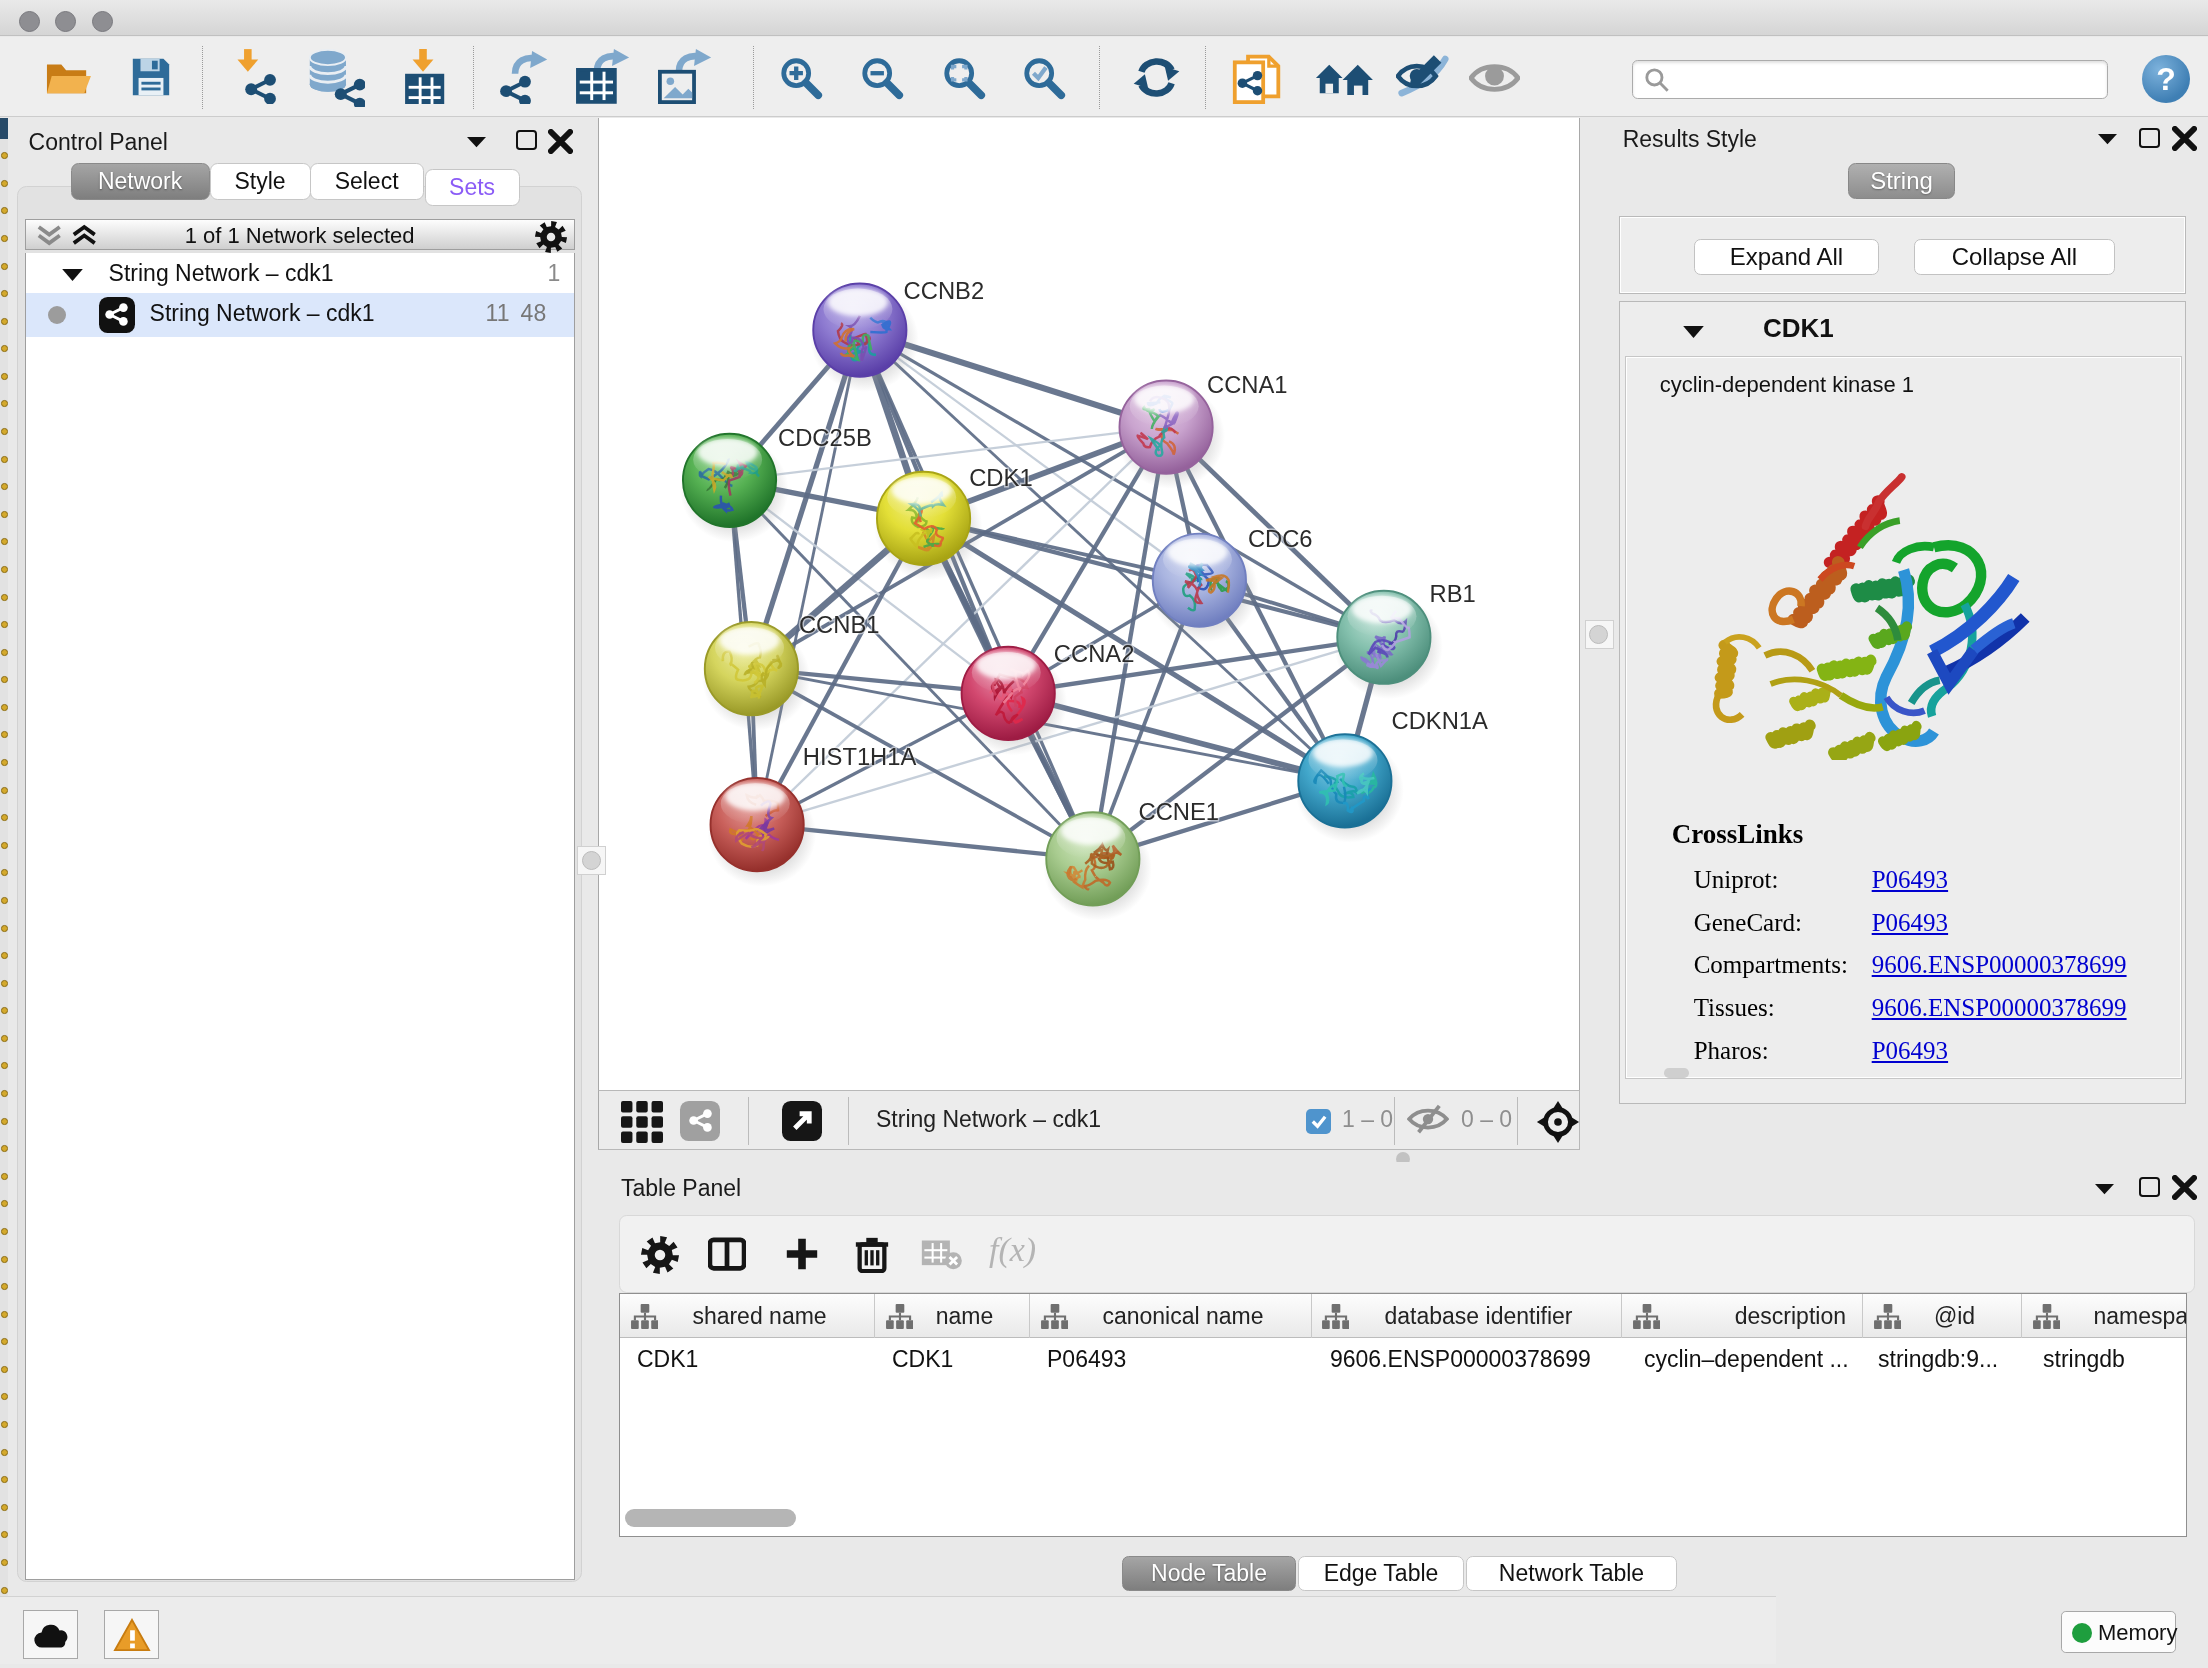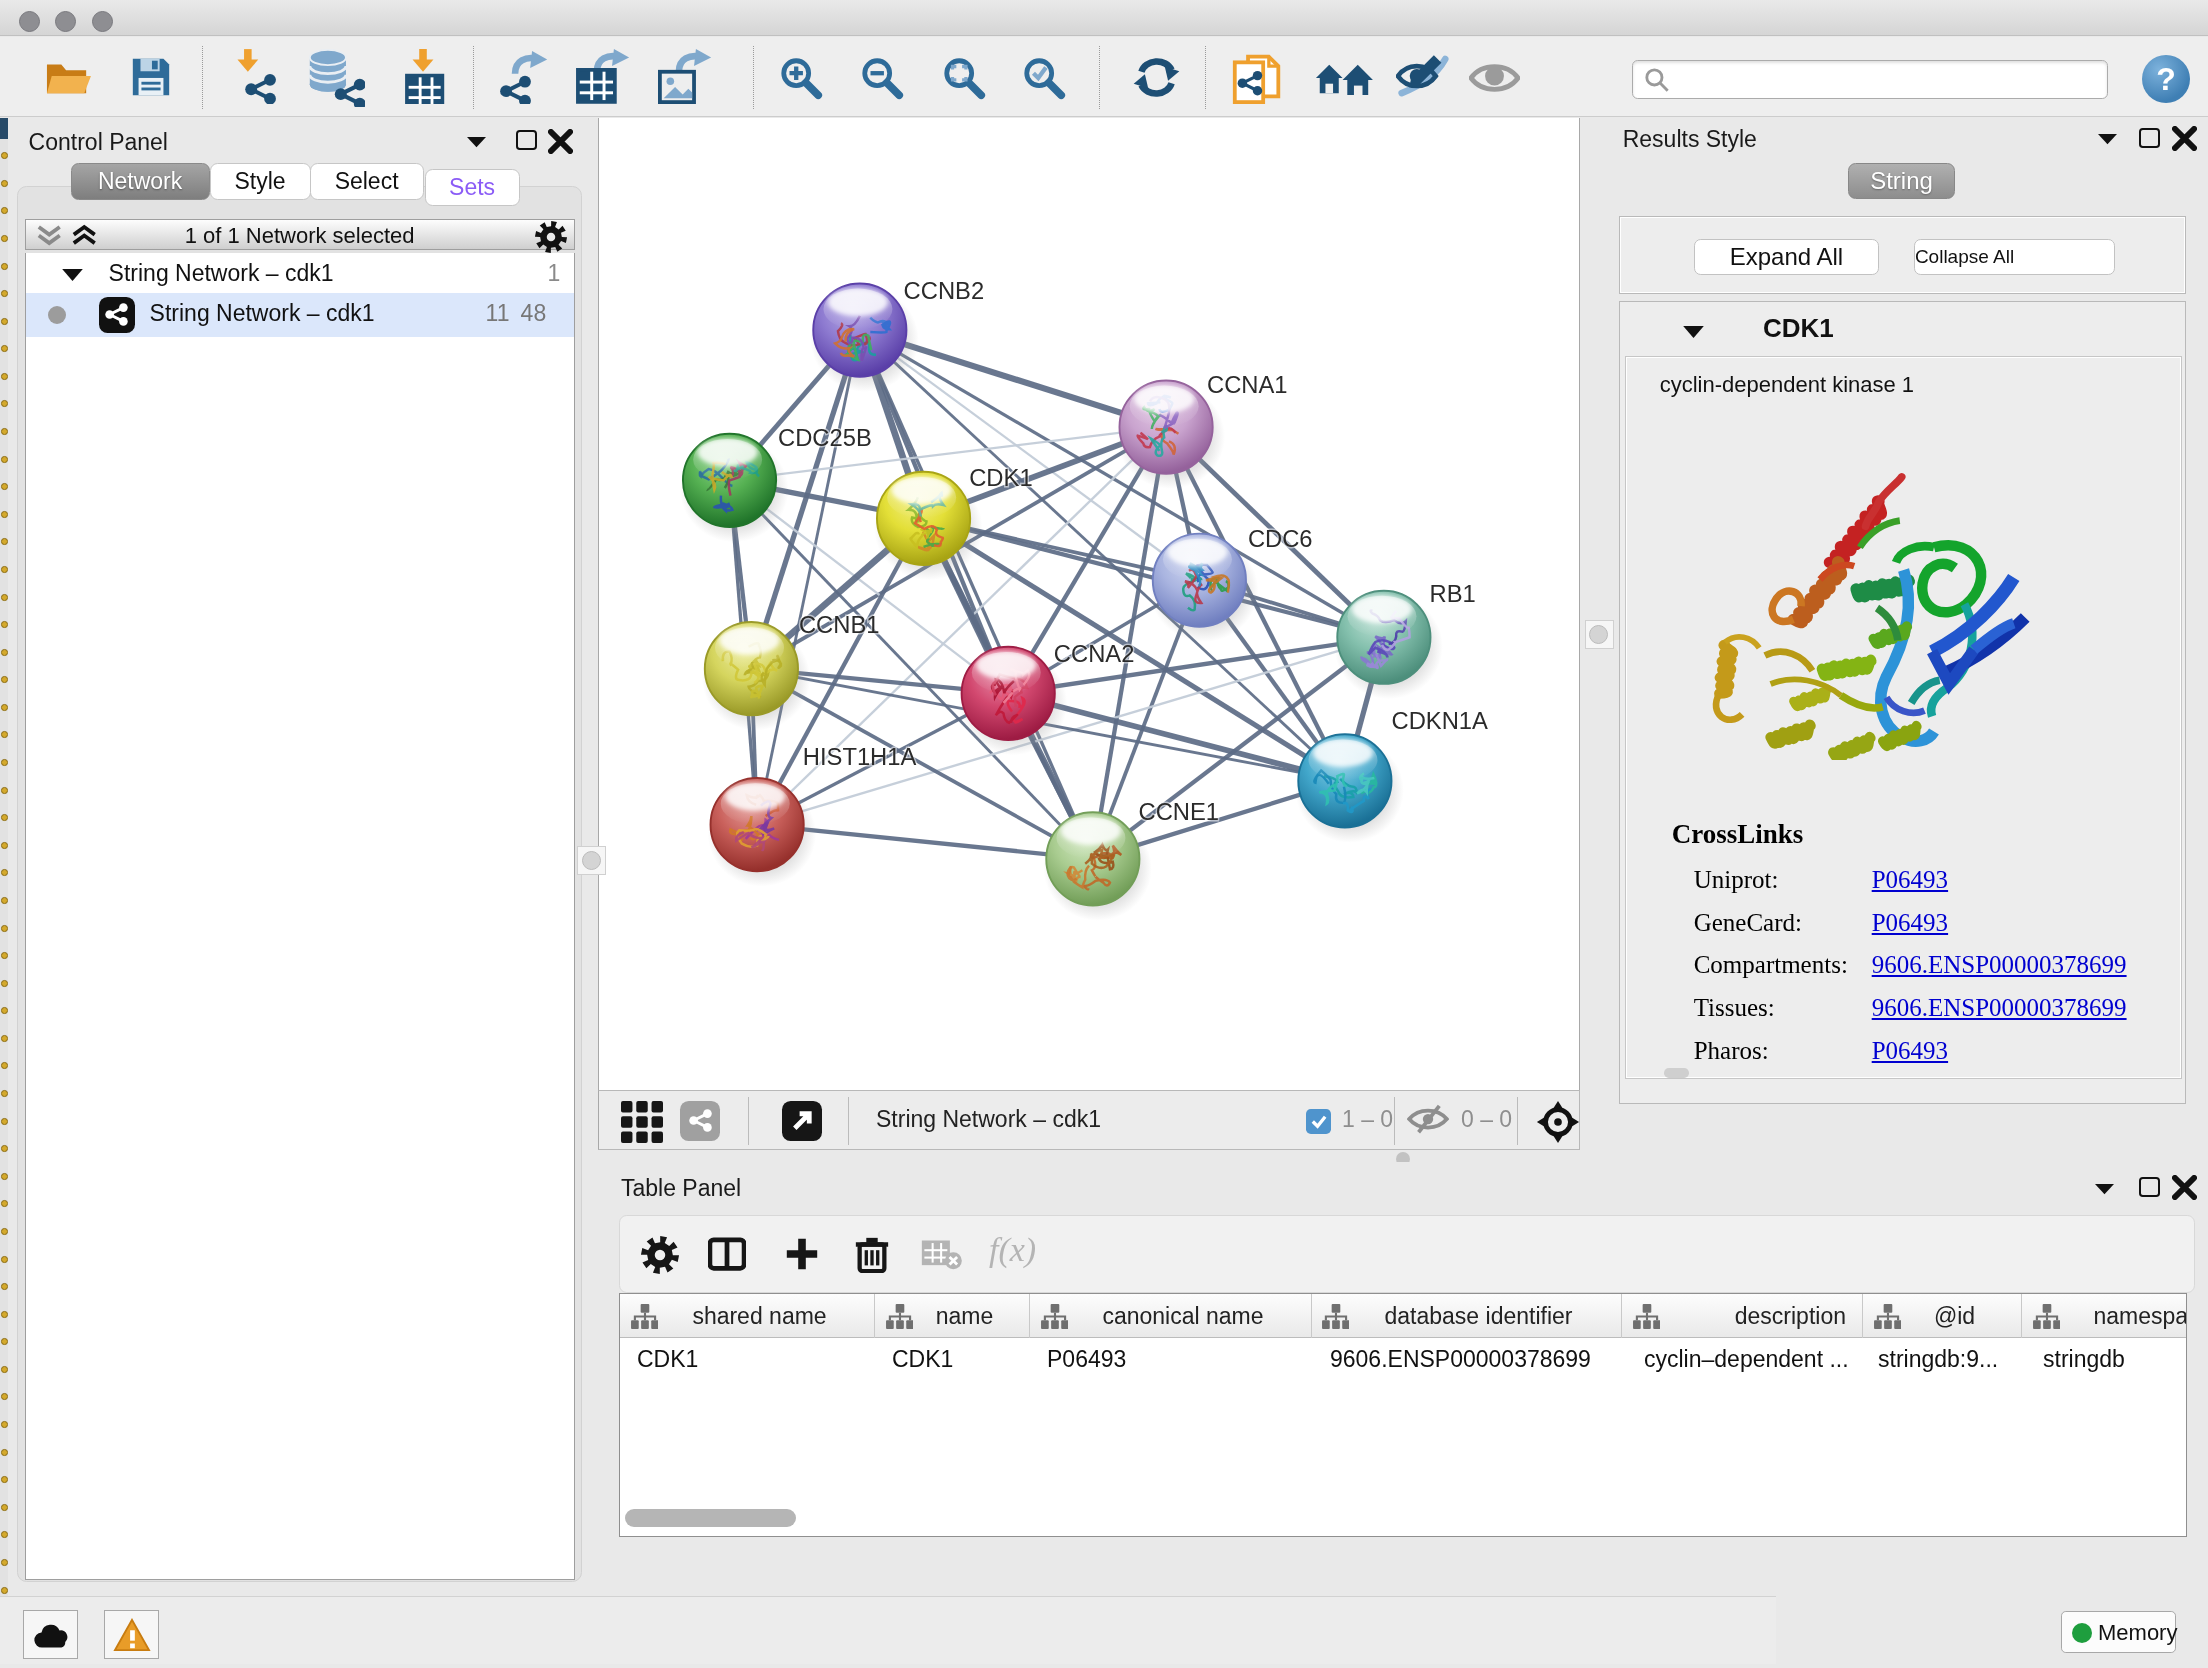--- a/index.html
+++ b/index.html
@@ -657,21 +657,21 @@
     <svg width="21" height="13.3" viewBox="0 0 22 14" style="position:absolute;left:480px;top:14.3px">
       <path d="M1 2 L21 2 L11 13 Z" fill="#111"></path>
     </svg>
     <div class="abs" style="left:522px;top:9.5px;width:21px;height:20px;border:2.9px solid #111;border-radius:3.8px"></div>
     <svg width="25" height="25" viewBox="0 0 26 26" style="position:absolute;left:555px;top:7.6px">
       <path d="M3 3 L23 23 M23 3 L3 23" stroke="#111" stroke-width="6" stroke-linecap="round"></path>
     </svg>
     <div class="abs" style="left:231px;top:45px;width:107px;height:36px;background:linear-gradient(#b0b0b0,#8d8d8d);border:1px solid #888;border-radius:7.6px;color:#fff;font-size:24px;text-align:center;line-height:34px;text-shadow:0 1px 1.9px #666">String</div>
     <div class="abs" style="left:1.9px;top:98px;width:567px;height:78px;background:#ededed;border:1px solid #b9b9b9;box-shadow:inset 0 0 0 1px #fff">
 <div class="abs" style="left:74px;top:22px;width:185px;height:36px;background:#fff;border:1px solid #c2c2c2;border-radius:6.7px;font-size:24px;text-align:center;line-height:34px;color:#111">Expand All</div>
-<div class="abs" style="left:294px;top:22px;width:201px;height:36px;background:#fff;border:1px solid #c2c2c2;border-radius:6.7px;font-size:19px;text-align:left;line-height:34px;color:#111">Collapse All</div>
+<div class="abs" style="left:294px;top:22px;width:201px;height:36px;background:#fff;border:1px solid #c2c2c2;border-radius:6.7px;font-size:24px;text-align:center;line-height:34px;color:#111">Collapse All</div>
 </div>
     <div class="abs" style="left:1.9px;top:183px;width:567px;height:803px;background:#ededed;border:1px solid #b9b9b9">
 <svg width="23" height="15" viewBox="0 0 24 16" style="position:absolute;left:62px;top:22px">
         <path d="M1 2 L23 2 L12 15 Z" fill="#111"></path>
       </svg>
 <div class="abs" style="left:143px;top:11.4px;font-size:26px;font-weight:bold;color:#111">CDK1</div>
 <div class="abs" style="left:4.8px;top:54px;width:557px;height:723px;background:#ededed;border:1px solid #c6c6c6;box-shadow:0 0 0 1px #fff inset">
 <div class="abs" style="left:34px;top:15px;font-size:22px;color:#111">cyclin-dependent kinase 1</div>
 <div class="abs" style="left:53px;top:99px;width:358px;height:304px"><svg width="358" height="304" viewBox="0 0 376 320" style="">
             <path d="M158 112 C181 125 154 96 169 107 C181 117 165 91 171 96 C194 109 167 80 182 91 C194 101 178 75 184 80 C207 93 180 64 195 75 C207 85 191 59 197 64 C220 77 193 48 208 59 C220 69 204 43 210 48" fill="none" stroke="#c42222" stroke-width="12" stroke-linecap="round"></path>
@@ -856,20 +856,25 @@
       </div>
 <div class="abs" style="left:17px;top:52px;width:238px;font-size:23px;color:#111;white-space:nowrap">CDK1</div>
       <div class="abs" style="left:272px;top:52px;width:138px;font-size:23px;color:#111;white-space:nowrap">CDK1</div>
       <div class="abs" style="left:427px;top:52px;width:264px;font-size:23px;color:#111;white-space:nowrap">P06493</div>
       <div class="abs" style="left:710px;top:52px;width:293px;font-size:23px;color:#111;white-space:nowrap">9606.ENSP00000378699</div>
       <div class="abs" style="left:1024px;top:52px;width:219px;font-size:23px;color:#111;white-space:nowrap">cyclin–dependent ...</div>
       <div class="abs" style="left:1258px;top:52px;width:144px;font-size:23px;color:#111;white-space:nowrap">stringdb:9...</div>
       <div class="abs" style="left:1423px;top:52px;width:217px;font-size:23px;color:#111;white-space:nowrap">stringdb</div>
 <div class="abs" style="left:4.8px;top:215px;width:171px;height:18px;background:#b5b5b5;border-radius:9.5px"></div>
 </div>
+    <div class="abs" style="left:524px;top:394px;width:590px;height:36px">
+<div class="abs" style="left:0px;top:0;width:174px;height:35px;background:linear-gradient(#a5a5a5,#7e7e7e);border:1px solid #8a8a8a;border-radius:6.7px;color:#fff;font-size:23px;text-align:center;line-height:33px;text-shadow:0 1px 1.9px #555">Node Table</div>
+      <div class="abs" style="left:176px;top:0;width:166px;height:35px;background:#fff;border:1px solid #c6c6c6;border-radius:6.7px;color:#111;font-size:23px;text-align:center;line-height:33px">Edge Table</div>
+      <div class="abs" style="left:344px;top:0;width:211px;height:35px;background:#fff;border:1px solid #c6c6c6;border-radius:6.7px;color:#111;font-size:23px;text-align:center;line-height:33px">Network Table</div>
+</div>
   </div>
 <div class="abs" style="left:0;top:1596px;width:1776px;height:68px;background:#ececec;border-top:1px solid #d2d2d2">
 <div class="abs" style="left:23px;top:13.3px;width:55px;height:49px;background:#f6f6f6;border:1px solid #a8a8a8;text-align:center"><div style="margin-top:9.5px;display:inline-block"><svg width="38" height="28.5" viewBox="0 0 40 30" style="">
           <path d="M11 28 a8 8 0 0 1 -1 -16 a10 10 0 0 1 19 -2 a7 7 0 0 1 6 12 a6 6 0 0 1 -4 6 Z" fill="#111"></path>
         </svg></div></div>
 <div class="abs" style="left:104px;top:13.3px;width:55px;height:49px;background:#f6f6f6;border:1px solid #a8a8a8;text-align:center"><div style="margin-top:6.7px;display:inline-block"><svg width="38" height="34" viewBox="0 0 40 36" style="">
           <path d="M20 2 L38 34 L2 34 Z" fill="#e89c28" stroke="#c87c10" stroke-width="2"></path>
           <rect x="18" y="13" width="5" height="11" fill="#fff"></rect>
           <rect x="18" y="27" width="5" height="5" fill="#fff"></rect>
         </svg></div></div>

